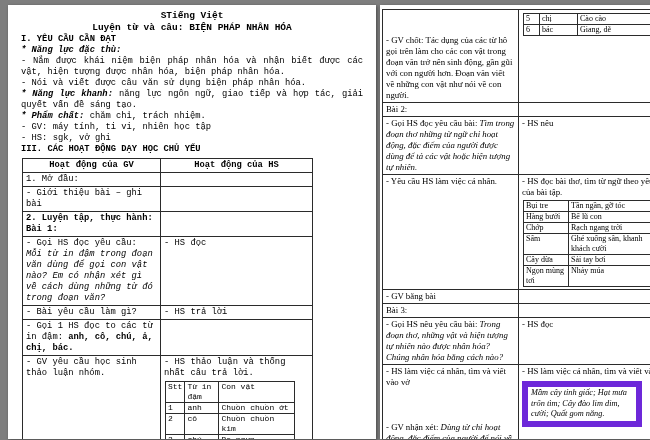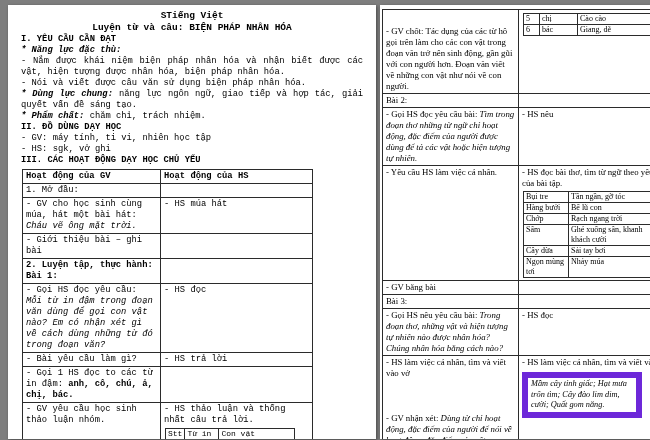--- a/index.html
+++ b/index.html
@@ -33,21 +33,21 @@
   table.main td, table.main th {
     border: 1px solid #2b2b2b;
     vertical-align: top;
     padding: 1px 3px;
     font-size: 8.8px;
     line-height: 11px;
     text-align: left;
     font-weight: normal;
     overflow: hidden;
   }
-  table.main th { font-weight: bold; }
+  table.main th { text-align: center; font-weight: bold; }
 
   #page1 table.main { margin: 3px 0 0 1px; width: 290px; }
   #page1 .col-gv { width: 138px; }
   #page1 .col-hs { width: 152px; }
 
   #page2 table.main { margin: 4px 0 0 2px; width: 296px; }
   #page2 .col-gv { width: 136px; }
   #page2 .col-hs { width: 160px; }
 
   table.nested { margin: 2px 0 1px 1px; }
@@ -64,21 +64,21 @@
 
   .n1-c1 { width: 18px; }
   .n1-c2 { width: 34px; margin-top: 36px; }
   .n1-c3 { width: 76px; margin-left: 13px; }
   .n2-c1 { width: 16px; }
   .n2-c2 { width: 38px; }
   .n2-c3 { width: 74px; }
   .n3-c1 { width: 45px; }
   .n3-c2 { width: 85px; }
 
-  .pad-top { padding-top: 15px; }
+  .pad-top { padding-top: 24px; }
   .gap     { height: 34px; }
   .ans-box {
     border: 6px solid #6d28d9;
     width: 120px;
     margin-top: 4px;
     padding: 1px 3px;
     font-style: italic;
     font-size: 8.3px;
     line-height: 10.5px;
   }
@@ -88,42 +88,37 @@
 
 <div class="page" id="page1">
   <div class="inner">
     <div class="ttl">STiếng Việt</div>
     <div class="ttl">Luyện từ và câu: BIỆN PHÁP NHÂN HÓA</div>
 
     <div class="p b">I. YÊU CẦU CẦN ĐẠT</div>
     <div class="p bi">* Năng lực đặc thù:</div>
     <div class="p">- Nắm được khái niệm biện pháp nhân hóa và nhận biết được các vật, hiện tượng được nhân hóa, biện pháp nhân hóa.</div>
     <div class="p">- Nói và viết được câu văn sử dụng biện pháp nhân hóa.</div>
-    <div class="p"><span class="bi">* Dùng lực chung:</span><span> năng lực ngôn ngữ, giao tiếp và hợp tác, giải quyết vấn đề sáng tạo.</span></div>
+    <div class="p"><span class="bi">* Năng lực khanh:</span><span> năng lực ngôn ngữ, giao tiếp và hợp tác, giải quyết vấn đề sáng tạo.</span></div>
     <div class="p"><span class="bi">* Phẩm chất:</span><span> chăm chỉ, trách nhiệm.</span></div>
 
-    <div class="p b">II. ĐỒ DÙNG DẠY HỌC</div>
     <div class="p">- GV: máy tính, ti vi, nhiên học tập</div>
     <div class="p">- HS: sgk, vở ghi</div>
 
     <div class="p b">III. CÁC HOẠT ĐỘNG DẠY HỌC CHỦ YẾU</div>
 
     <table class="main">
       <tbody>
           <tr>
         <th class="col-gv">Hoạt động của GV</th>
         <th class="col-hs">Hoạt động của HS</th>
       </tr>
       <tr>
         <td class="b">1. Mở đầu:</td>
         <td></td>
-      </tr>
-      <tr>
-        <td><span>- GV cho học sinh cùng múa, hát một bài hát: </span><span class="i">Cháu vẽ ông mặt trời.</span></td>
-        <td>- HS múa hát</td>
       </tr>
       <tr>
         <td>- Giới thiệu bài – ghi bài</td>
         <td></td>
       </tr>
       <tr>
         <td>
           <div class="b">2. Luyện tập, thực hành:</div>
           <div class="b">Bài 1:</div>
         </td>

